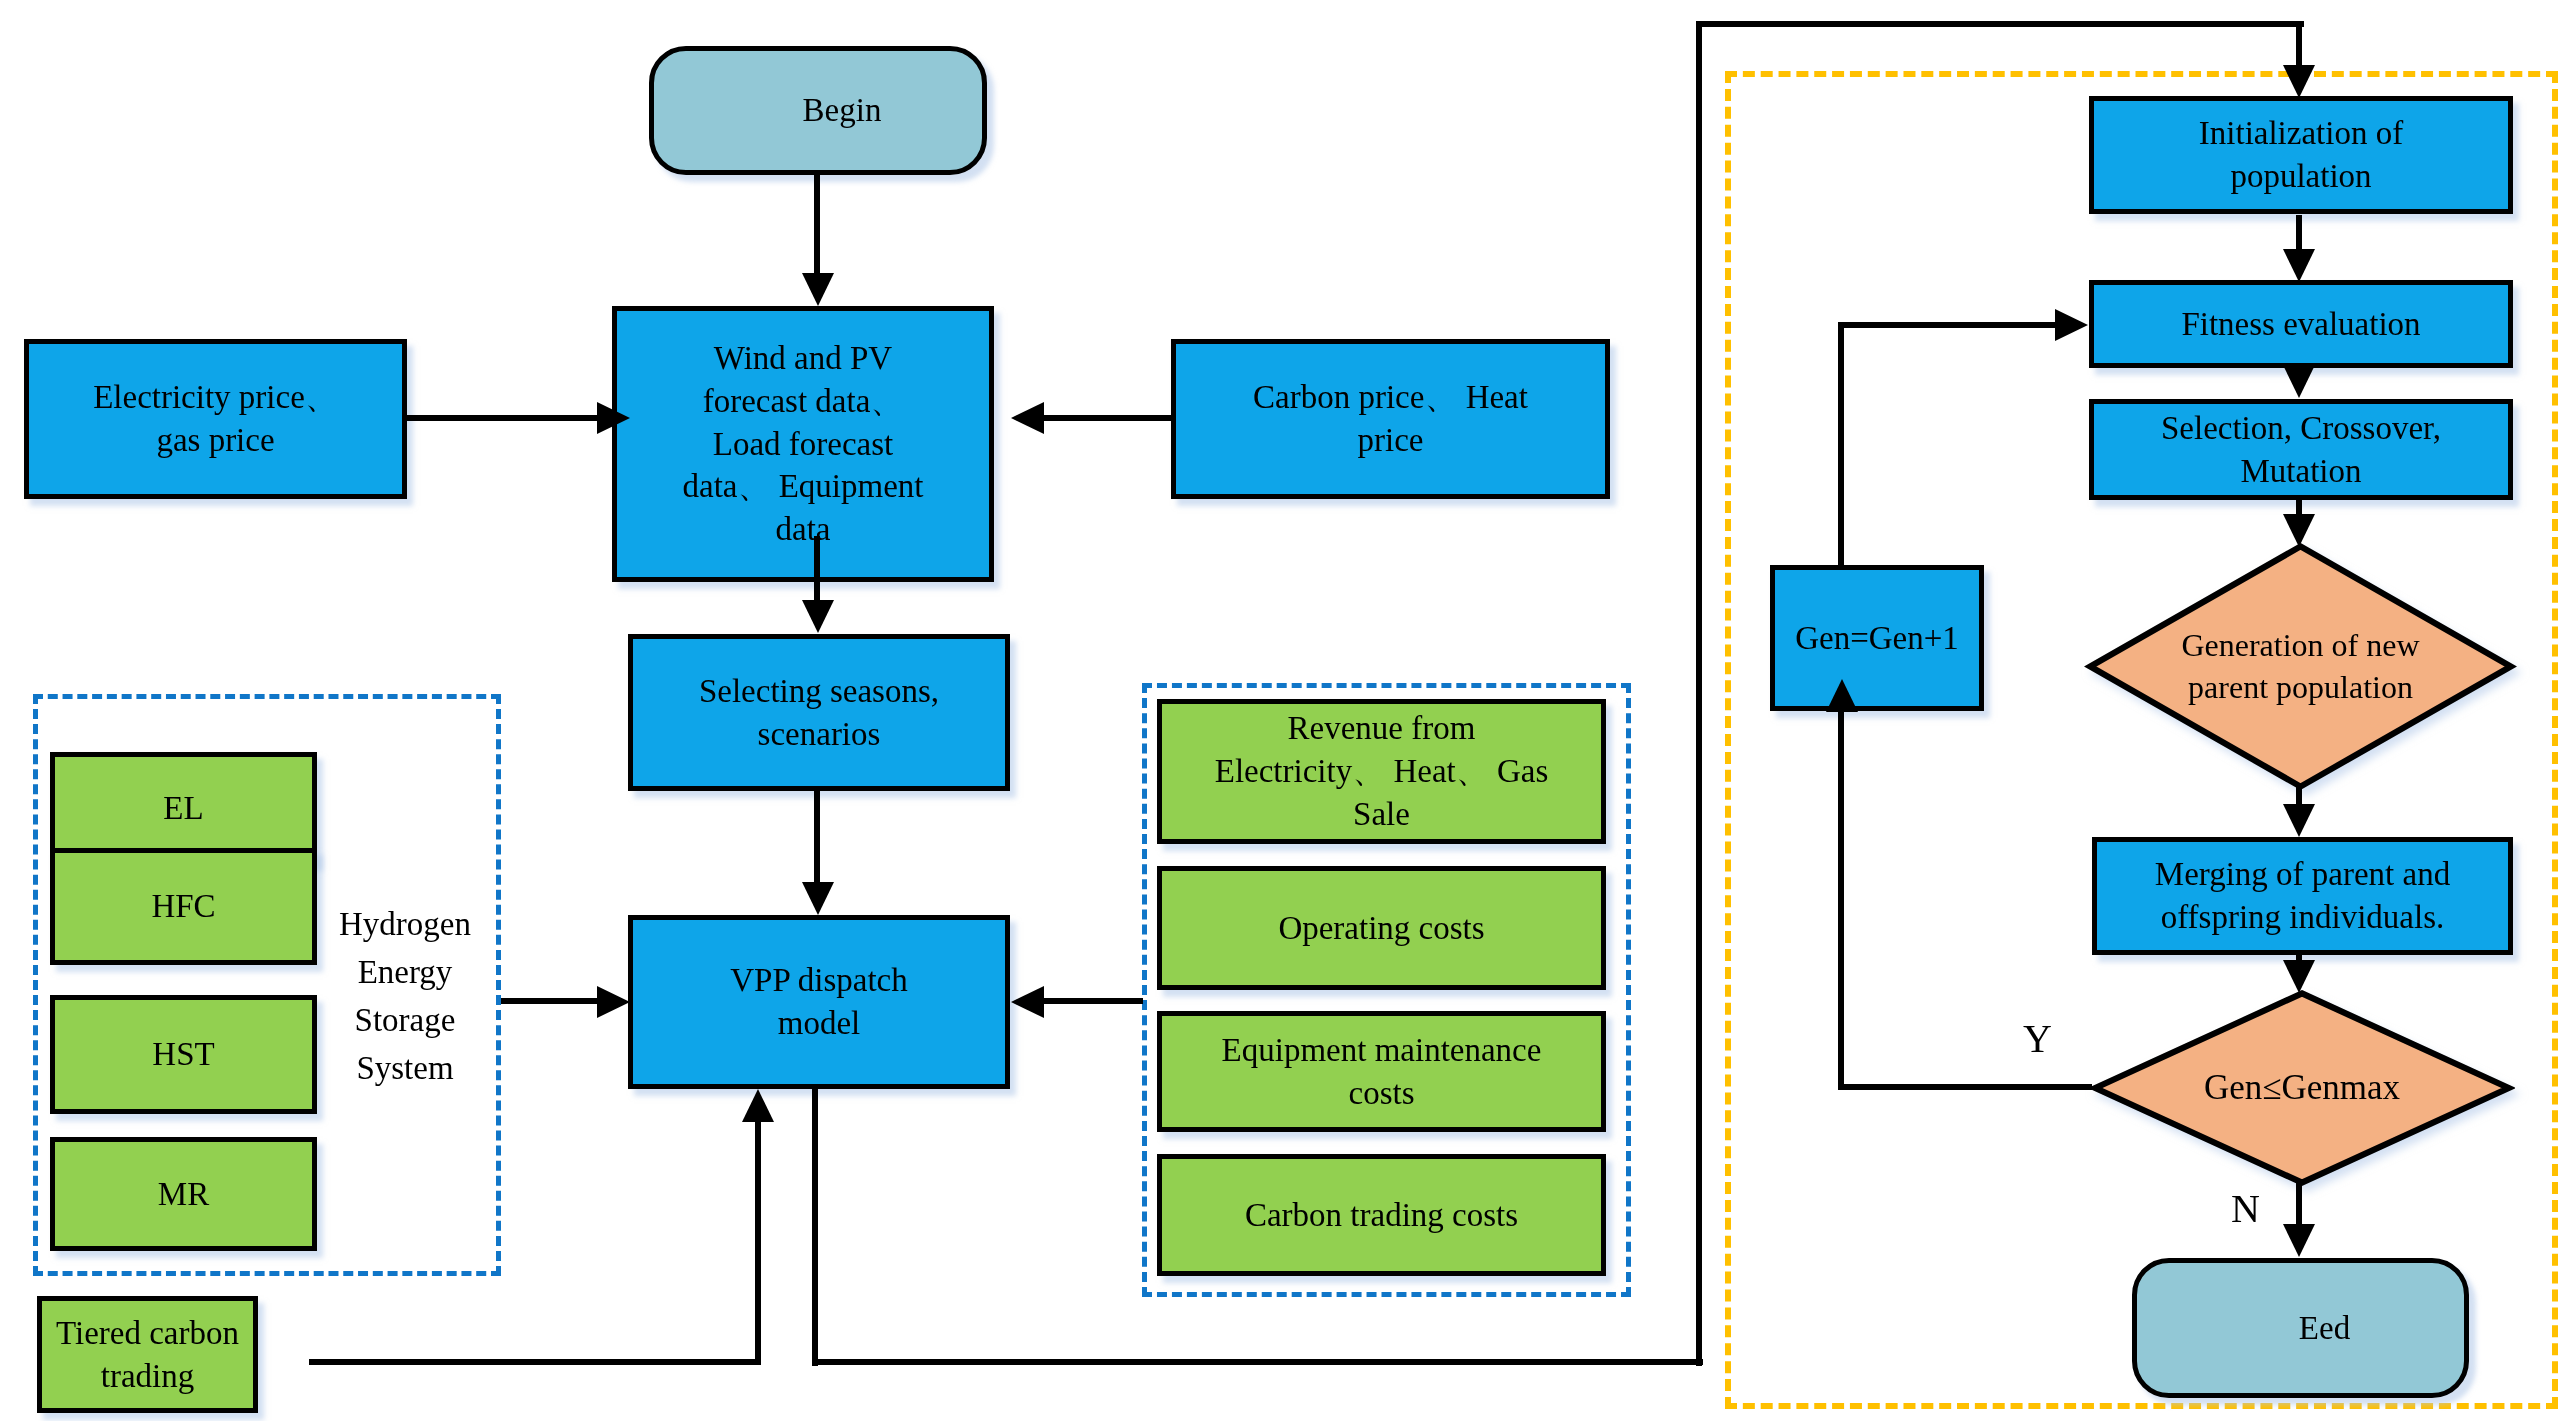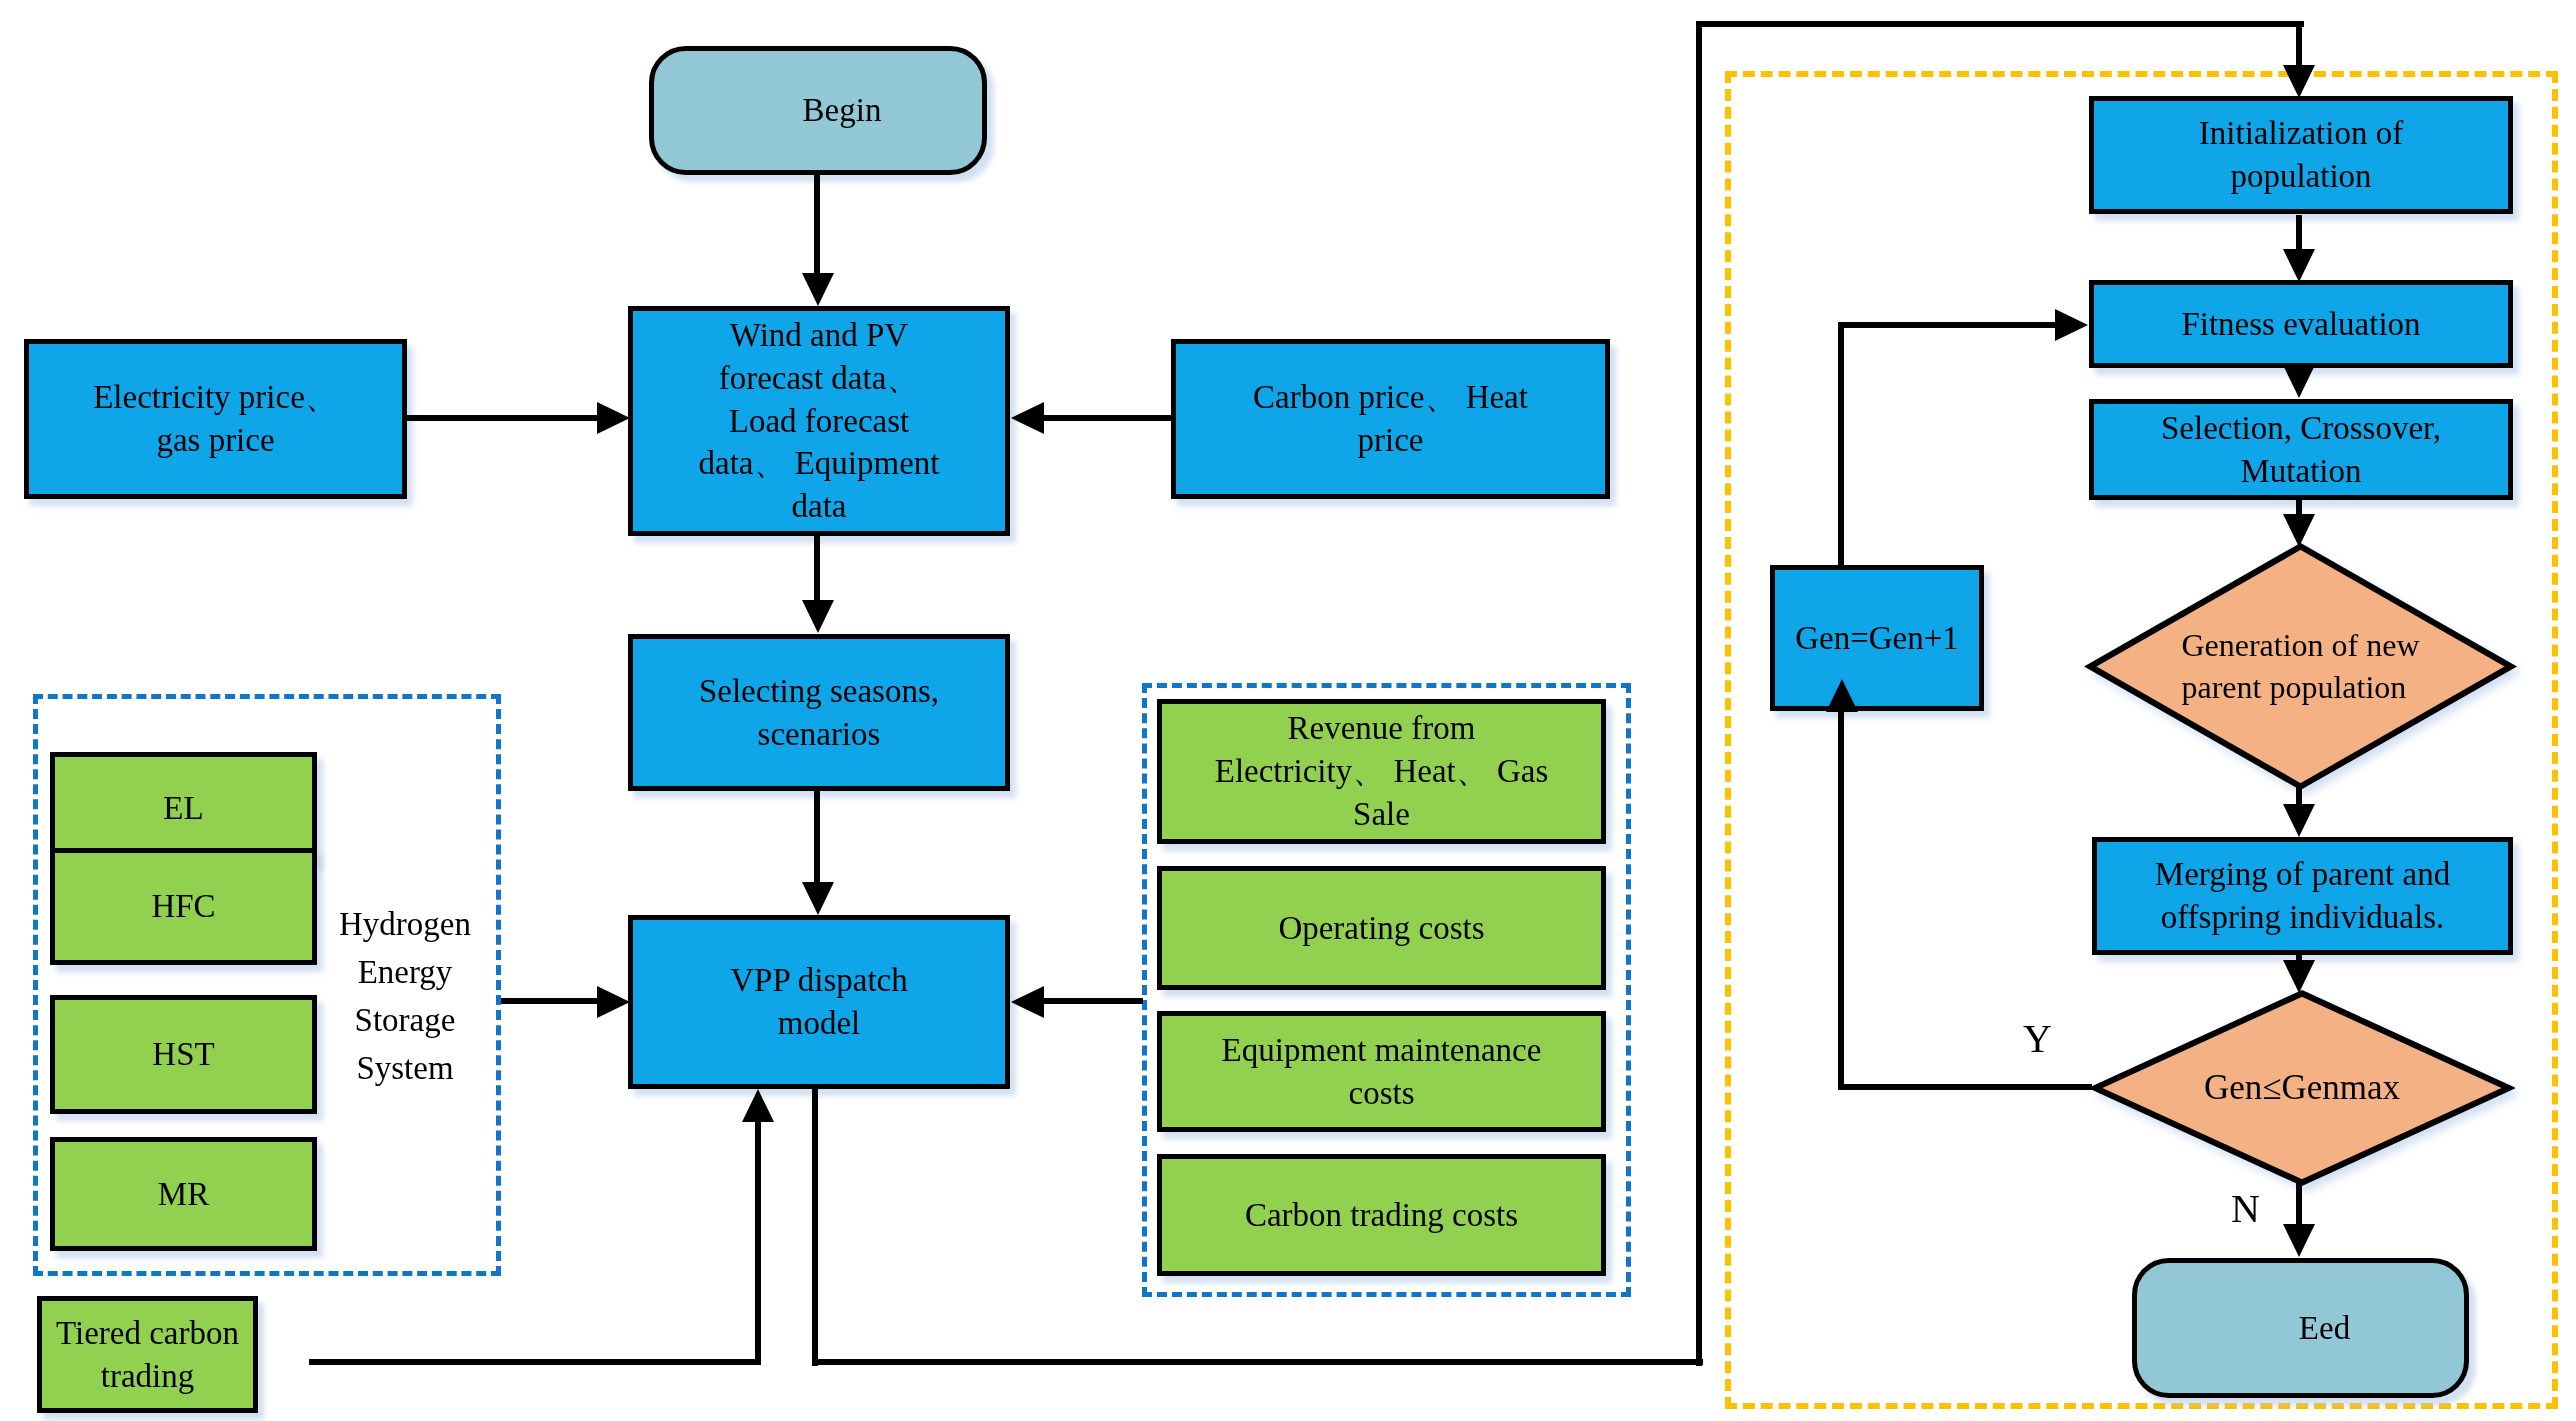--- a/index.html
+++ b/index.html
@@ -19,35 +19,35 @@
   .hline,.vline{position:absolute;background:#000;}
   .hline{height:6.1px;}
   .vline{width:6.1px;}
   .arrow{position:absolute;width:0;height:0;}
   .arrow.down{border-left:16px solid transparent;border-right:16px solid transparent;border-top:33px solid #000;}
   .arrow.up{border-left:16px solid transparent;border-right:16px solid transparent;border-bottom:33px solid #000;}
   .arrow.right{border-top:16px solid transparent;border-bottom:16px solid transparent;border-left:33px solid #000;}
   .arrow.left{border-top:16px solid transparent;border-bottom:16px solid transparent;border-right:33px solid #000;}
   .diamond{position:absolute;display:flex;align-items:center;justify-content:center;}
   .diamond svg{position:absolute;left:0;top:0;filter:drop-shadow(5.3px 6.1px 4.4px rgba(174,199,232,.55));}
-  .diamond span{position:relative;z-index:2;text-align:left;font-size:32px;line-height:1.3;white-space:pre-line;}
+  .diamond span{position:relative;z-index:2;text-align:center;font-size:32px;line-height:1.3;white-space:pre-line;}
   .branch-label{position:absolute;font-size:40px;}
 </style>
 </head>
 <body>
 
 <div class="stage">
 
   <div class="group blue" style="left:33px;top:694px;width:468px;height:582px;"></div>
   <div class="group blue" style="left:1142px;top:683px;width:489px;height:614px;"></div>
   <div class="group orange" style="left:1725px;top:71px;width:833px;height:1338px;"></div>
 
   <div class="box terminal" style="left:649px;top:46px;width:338px;height:129px;">Begin</div>
 
-  <div class="box process" style="left:628px;top:306px;width:382px;height:230px;">Wind and PV
+  <div class="box process" style="left:612px;top:306px;width:382px;height:276px;">Wind and PV
 forecast data、
 Load forecast
 data、 Equipment
 data</div>
 
   <div class="box process" style="left:24px;top:339px;width:383px;height:160px;">Electricity price、
 gas price</div>
 
   <div class="box process" style="left:1171px;top:339px;width:439px;height:160px;">Carbon price、 Heat
 price</div>

